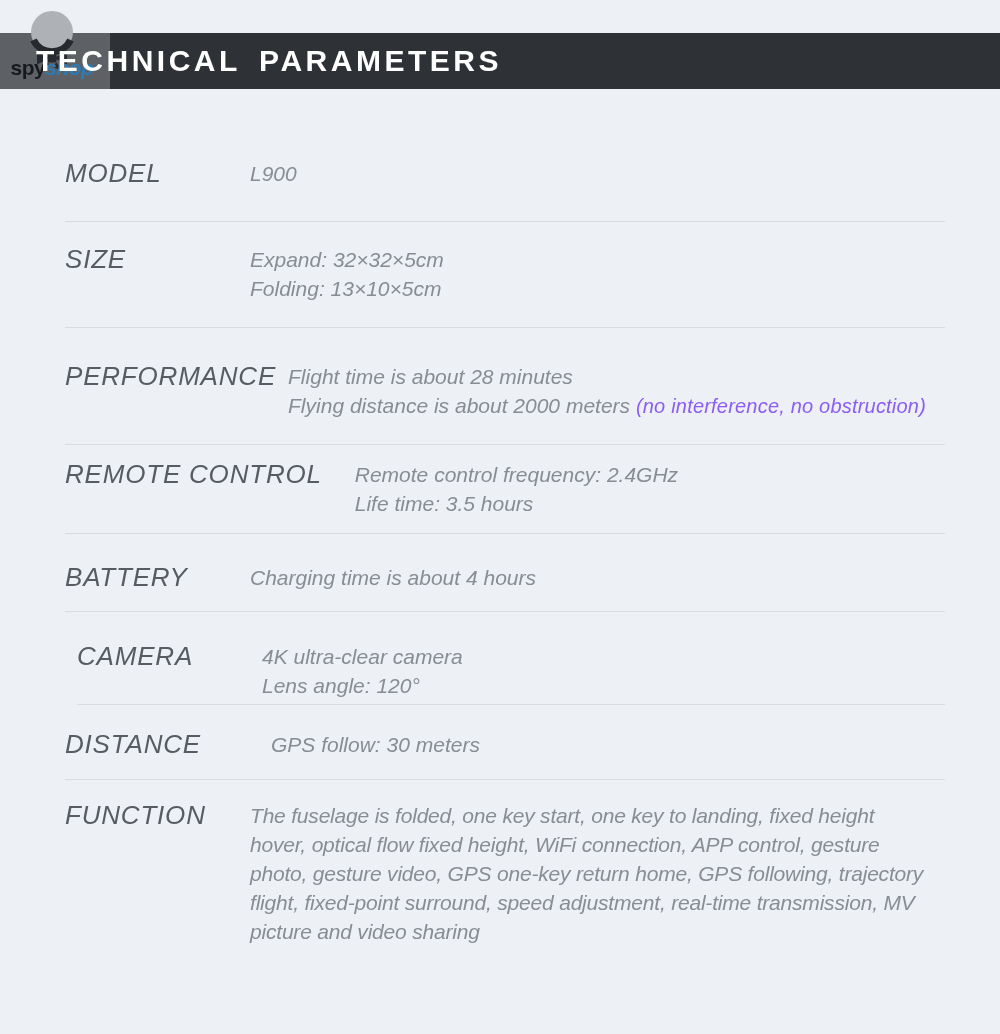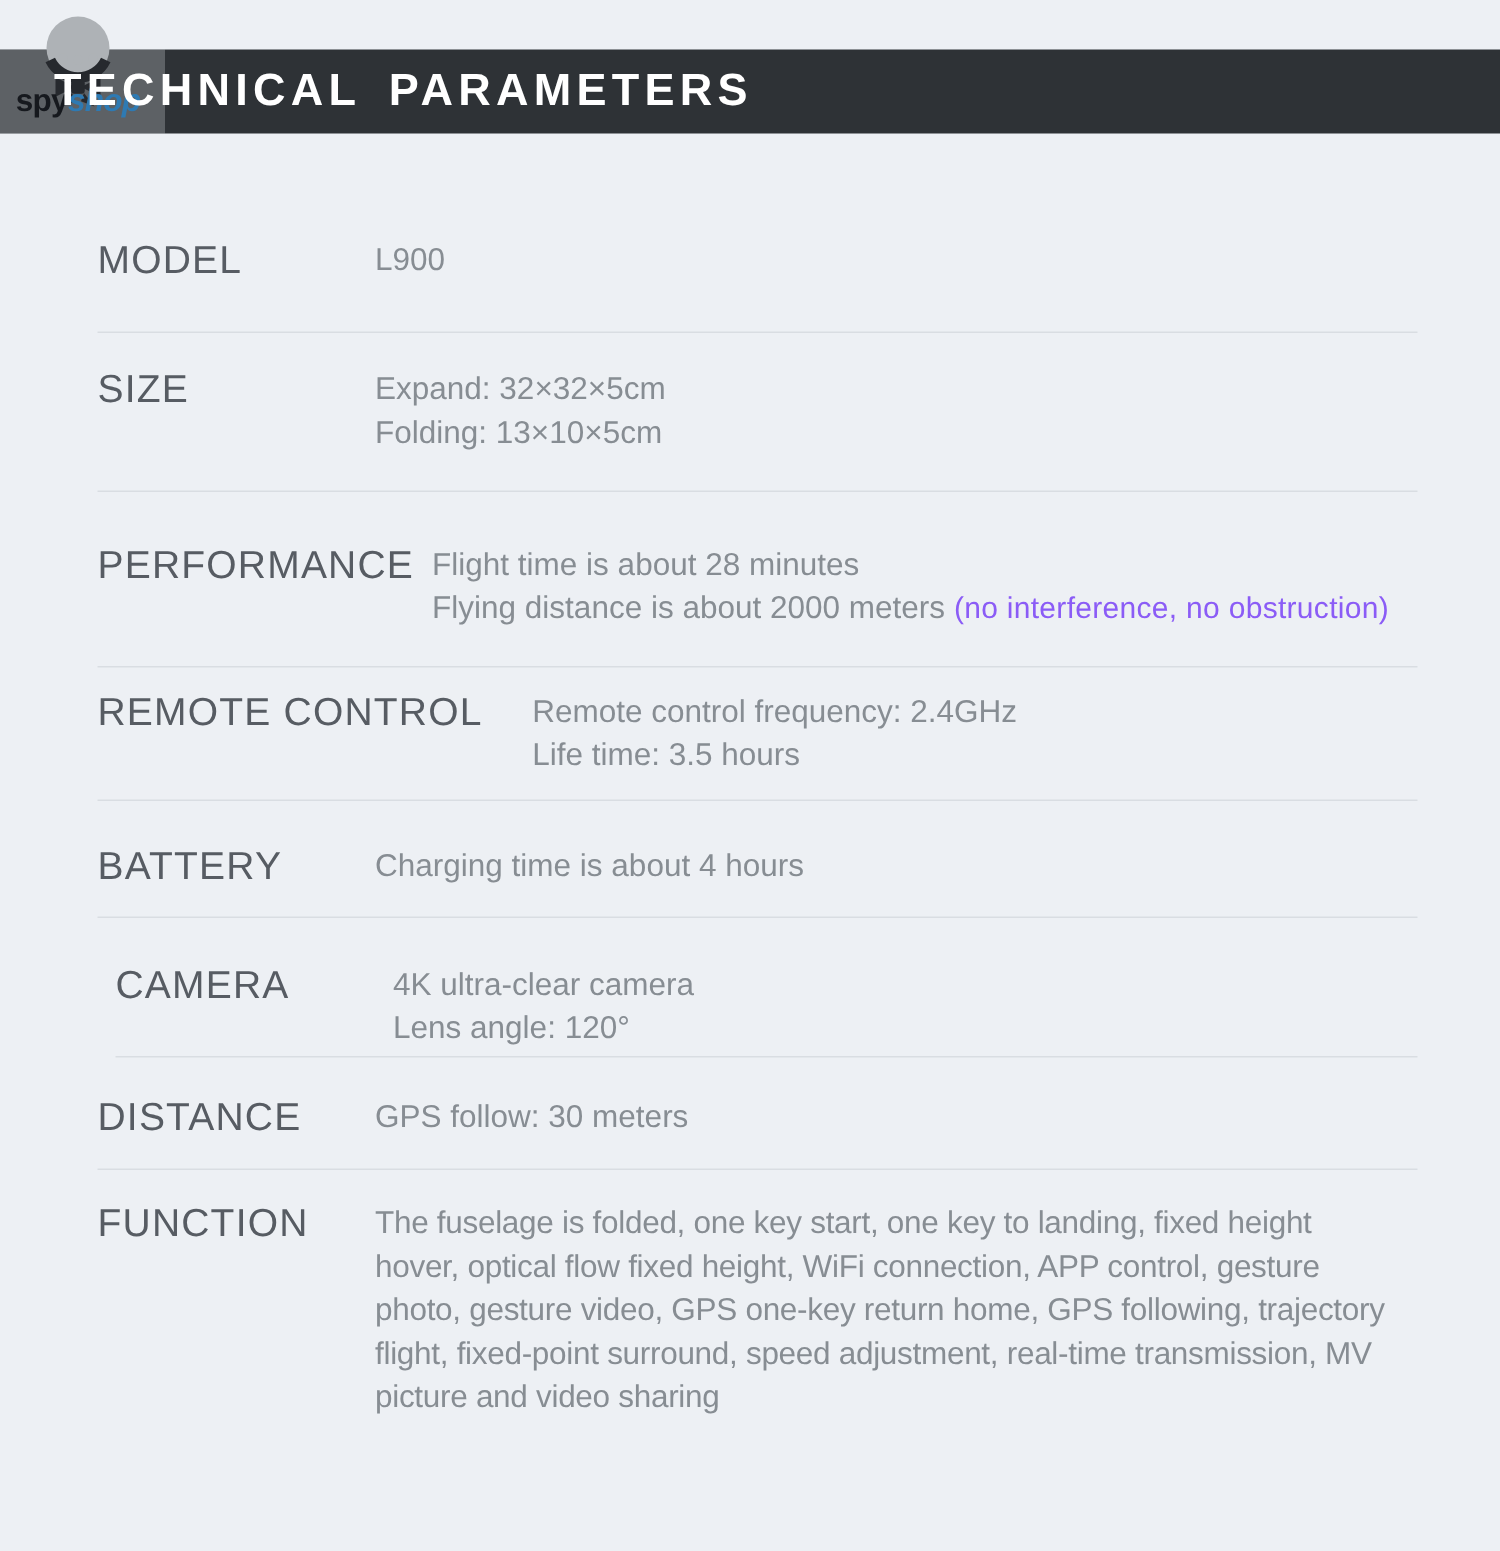--- a/index.html
+++ b/index.html
@@ -63,20 +63,21 @@
   }
   .logo-text .spy  { color: #16191e; }
   .logo-text .shop { color: #2e7ab3; font-style: italic; }
 
   
   .specs { padding: 0 55px 0 65px; }
   .spec-row {
     display: flex;
     align-items: flex-start;
     border-bottom: 1px solid #d9dde2;
+    font-style: italic;
   }
   .spec-row.center { align-items: flex-start; }
   .spec-row:last-child { border-bottom: none; }
   .spec-label {
     flex: 0 0 auto;
     min-width: 173px;
     margin-right: 12px;
     font-size: 26px;
     letter-spacing: 0.8px;
     line-height: 29px;
@@ -92,21 +93,21 @@
   .spec-note { font-size: 20px; color: #8b5cf6; letter-spacing: 0.2px; }
   .spec-para { max-width: 680px; letter-spacing: -0.2px; }
 
   
   .row-model      { padding: 70px 0 33px; }
   .row-size       { padding: 23px 0 24px; }
   .row-performance{ padding: 34px 0 23px; }
   .row-remote     { padding: 15px 0 15px; gap: 21px; }
   .row-battery    { padding: 29px 0 19px; }
   .row-camera     { padding: 30px 0 4px; margin-left: 12px; }
-  .row-distance   { padding: 25px 0 20px; }
+  .row-distance   { padding: 25px 0 20px; gap: 21px; }
   .row-function   { padding: 21px 0 24px; }
 </style>
 </head>
 <body>
 
 <div class="page">
 
   <header class="topbar">
     <div class="topbar-title">TECHNICAL PARAMETERS</div>
 

